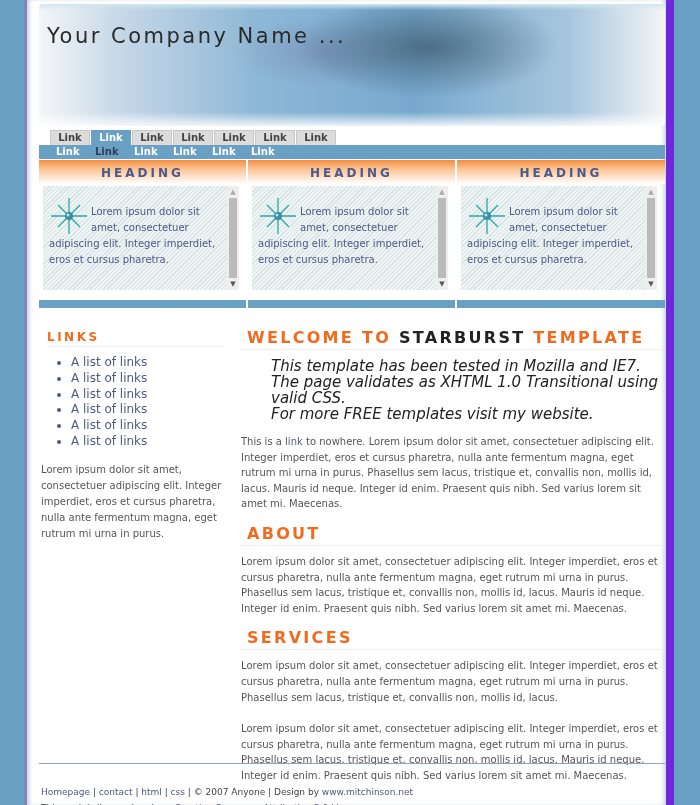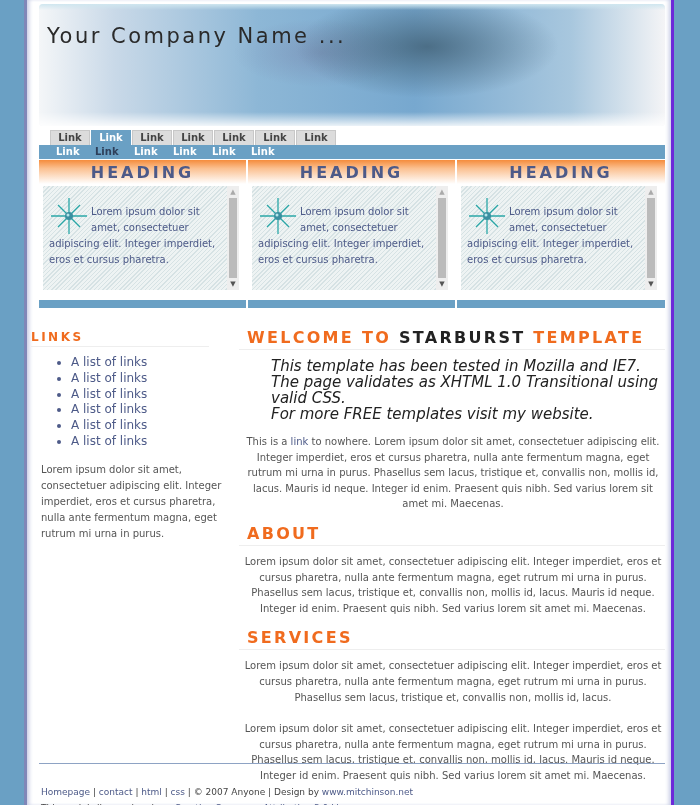--- a/index.html
+++ b/index.html
@@ -9,21 +9,21 @@
     font-family: "DejaVu Sans", sans-serif;
     font-size: 10px;
     color: #555;
     position: relative;
   }
   .page {
     position: absolute;
     left: 24px; top: 0; width: 650px; height: 805px;
     background: #fff;
     border-left: 3px solid #7f87b8;
-    border-right: 3px solid #6d28d9;
+    border-right: 8px solid #6d28d9;
     box-shadow: inset 4px 0 4px -2px #c5cae4, inset -4px 0 4px -2px #c5cae4;
   }
   
   .banner {
     position: absolute; left: 12px; top: 4px; width: 626px; height: 122px;
     border-radius: 4px;
     background:
       radial-gradient(ellipse 30% 60% at 62% 35%, rgba(60,90,110,0.75), rgba(60,90,110,0) 70%),
       radial-gradient(ellipse 20% 40% at 45% 40%, rgba(110,110,150,0.35), rgba(110,110,150,0) 70%),
       linear-gradient(to right, #f4f6f8 0%, #c9d9e8 12%, #8db7d6 35%, #77a8cf 60%, #a8c7de 85%, #f4f4f6 100%);
@@ -58,63 +58,63 @@
     width: 39px; font-size: 10px; font-weight: bold; color: #fff; line-height: 14px;
   }
   .subnav span.current { color: #2e3f5a; }
   
   .boxes { position: absolute; left: 12px; top: 160px; width: 626px; height: 148px; display: flex; }
   .box { width: 209px; height: 148px; position: relative; border-right: 2px solid #fff; }
   .box:last-child { border-right: none; width: 208px; }
   .box-head {
     height: 24px; text-align: center;
     background: linear-gradient(to bottom, #f58c3c 0%, #fbc090 35%, #fff 100%);
-    font-size: 16px; font-weight: bold; letter-spacing: 3px; color: #4d5a88; line-height: 26px;
+    font-size: 12px; font-weight: bold; letter-spacing: 3px; color: #4d5a88; line-height: 26px;
   }
   .box-body {
     position: absolute; left: 4px; top: 26px; width: 196px; height: 104px;
     background: repeating-linear-gradient(135deg, #eef3f3 0 1px, #d6e2e4 1px 2px, #eef3f3 2px 3px);
     padding: 18px 14px 0 6px;
   }
   .box-body p { font-size: 10px; color: #4d5a88; line-height: 16px; }
   .star {
     float: left; width: 40px; height: 36px; margin: -6px 2px 0 0; position: relative;
   }
   .scroll {
     position: absolute; right: 0; top: 0; width: 12px; height: 104px; background: #eee;
   }
   .scroll .thumb { position: absolute; left: 2px; top: 12px; width: 8px; height: 80px; background: #bbb; }
   .scroll .up, .scroll .down { position: absolute; left: 2px; width: 8px; font-size: 7px; color: #555; text-align: center; line-height: 8px; }
   .scroll .up { top: 2px; color: #aaa; }
   .scroll .down { bottom: 2px; }
   .box-foot { position: absolute; left: 0; right: 0; bottom: 0; height: 8px; background: #6aa0c4; }
   
   .links-head {
-    position: absolute; left: 4px; top: 330px; width: 178px;
+    position: absolute; left: 20px; top: 330px; width: 178px;
     font-size: 12px; font-weight: bold; letter-spacing: 2.5px; color: #f06b1e;
     border-bottom: 1px solid #eee; padding-bottom: 2px;
   }
   .link-list { position: absolute; left: 44px; top: 355px; list-style: disc; color: #555; }
   .link-list li { font-size: 12px; line-height: 15.8px; color: #4d5a88; }
   .left-text {
     position: absolute; left: 14px; top: 462px; width: 190px;
     font-size: 10px; line-height: 16px; color: #555;
   }
   
   .main { position: absolute; left: 212px; top: 328px; width: 426px; }
   .h2 {
     font-size: 16px; font-weight: bold; letter-spacing: 2.3px; color: #f06b1e;
     padding-left: 8px; border-bottom: 1px solid #eee; padding-bottom: 2px; margin-bottom: 8px;
   }
   .h2 .dark { color: #222; }
   .intro {
     font-style: italic; font-size: 15px; line-height: 16px; color: #222;
     padding-left: 32px; margin-bottom: 12px;
   }
-  .para { font-size: 10px; line-height: 15.6px; color: #555; margin-bottom: 12px; padding-left: 2px; text-align: center; }
+  .para { font-size: 10px; line-height: 15.6px; color: #555; margin-bottom: 12px; padding-left: 2px; }
   .para a { color: #4d5a88; text-decoration: none; }
   
   .footer-line { position: absolute; left: 12px; top: 763px; width: 626px; height: 1px; background: #8ea3c4; }
   .footer { position: absolute; left: 14px; top: 784px; font-size: 9px; line-height: 16px; color: #444; }
   .footer a { color: #4d5a88; text-decoration: none; }
 </style>
 </head>
 <body>
 
 <div class="page">

